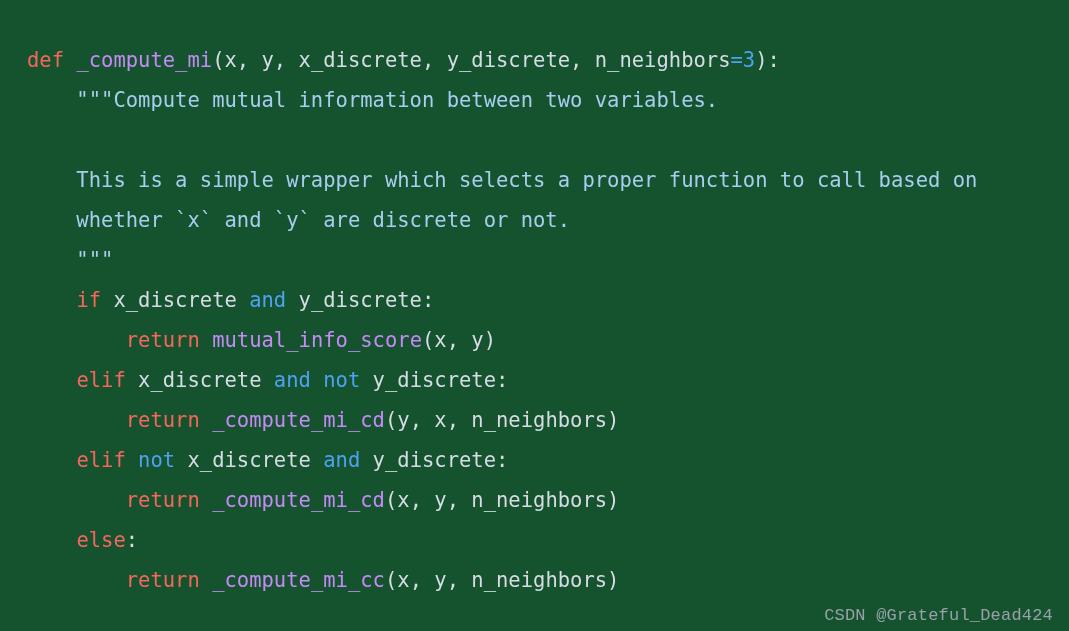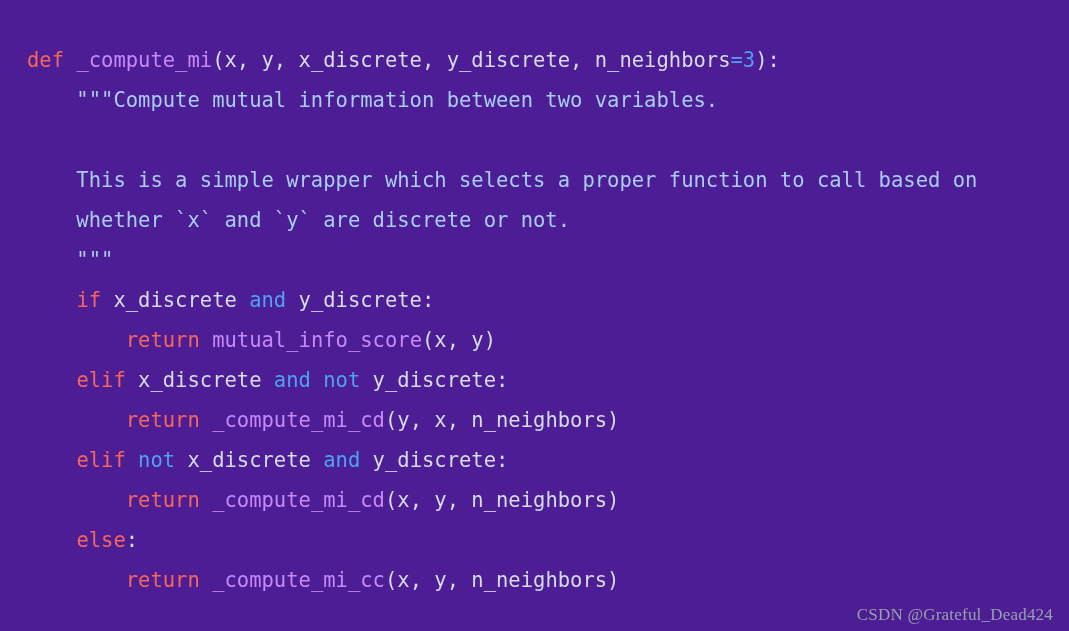--- a/index.html
+++ b/index.html
@@ -10,21 +10,21 @@
   body {
     width: 1069px;
     height: 631px;
     overflow: hidden;
     font-family: "DejaVu Sans Mono", monospace;
   }
   #code-canvas {
     position: relative;
     width: 1069px;
     height: 631px;
-    background: #4c1d95;
+    background: #14532d;
   }
   .code-block {
     position: absolute;
     left: 27px;
     top: 40px;
     font-family: "DejaVu Sans Mono", monospace;
     font-size: 20.5px;
     line-height: 40px;
     letter-spacing: 0px;
     white-space: pre;
@@ -39,21 +39,21 @@
   .tok-fn       { color: #c58af8; }   
   .tok-op       { color: #4ea1f3; }   
   .tok-num      { color: #4ea1f3; }   
   .tok-doc      { color: #a8cdf0; }   
   .tok-plain    { color: #d6dbe5; }   
 
   #watermark {
     position: absolute;
     right: 16px;
     bottom: 6px;
-    font-family: Liberation Serif, serif;
+    font-family: Liberation Mono, monospace;
     font-size: 17px;
     color: #9aa0ab;
     letter-spacing: 0.2px;
     white-space: pre;
   }
 </style>
 </head>
 <body>
 
 <div id="code-canvas">

